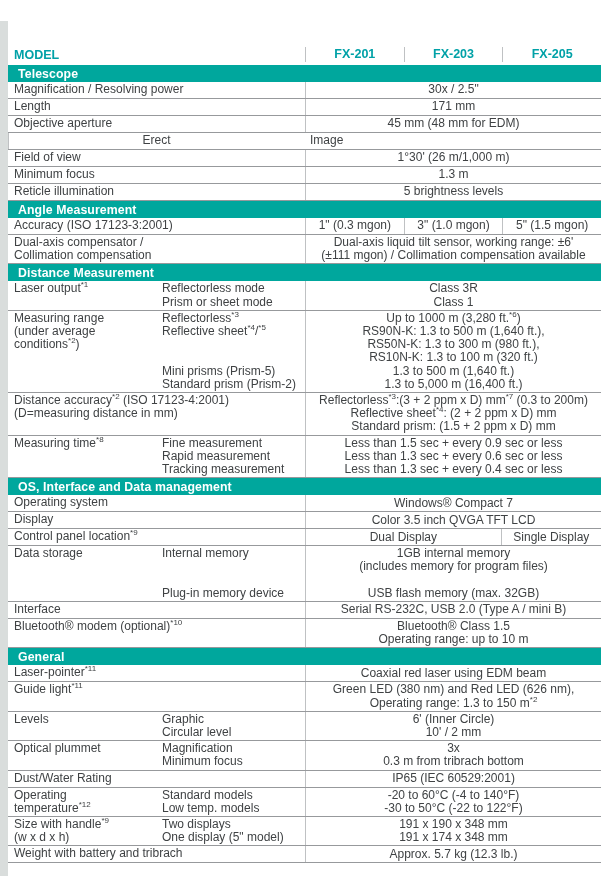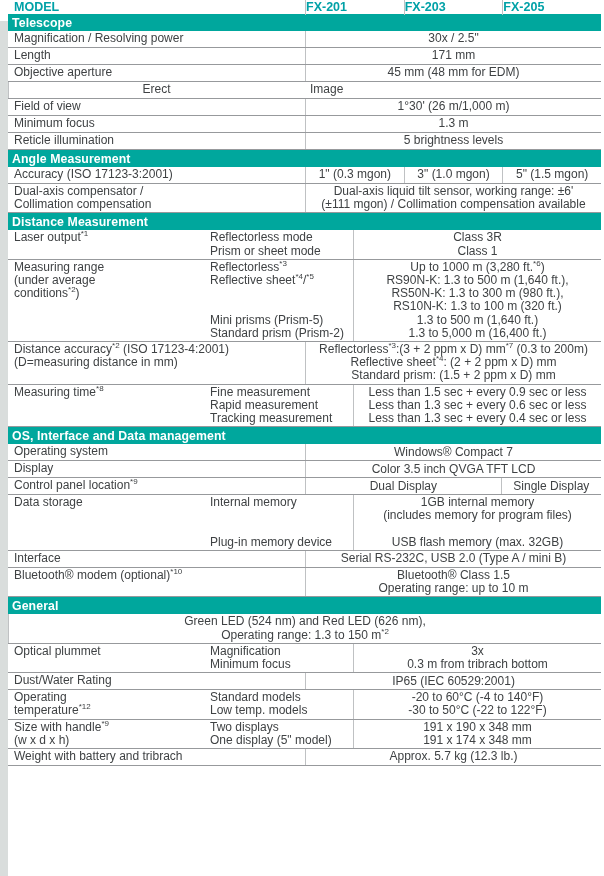--- a/index.html
+++ b/index.html
@@ -9,34 +9,34 @@
     --line:#97999c;
     --divider:#bfc1c3;
   }
   *{box-sizing:border-box;margin:0;padding:0;}
   html,body{width:604px;height:876px;overflow:hidden;background:#ffffff;
     font-family:"Liberation Sans", sans-serif;color:var(--text);}
   .page{position:relative;width:604px;height:876px;}
   .page-edge{position:absolute;left:0;top:21px;bottom:0;width:8px;background:#d9dddc;}
   .spec-table{position:absolute;left:8px;top:0;width:593px;}
 
-  .header-row{display:flex;height:14px;align-items:center;}
+  .header-row{display:flex;height:21px;align-items:center;margin-top:44px;}
   .h-model{width:297px;padding-left:6px;font-weight:bold;font-size:12.5px;color:var(--teal-text);}
-  .h-col{flex:1;font-weight:bold;font-size:12.5px;color:var(--teal-text);
+  .h-col{flex:1;text-align:center;font-weight:bold;font-size:12.5px;color:var(--teal-text);
     border-left:1px solid var(--divider);height:15px;line-height:15px;}
 
   .section-band{height:17px;display:flex;align-items:center;background:var(--teal-band);
-    color:#ffffff;font-weight:bold;font-size:12.3px;padding-left:4px;letter-spacing:.1px;}
+    color:#ffffff;font-weight:bold;font-size:12.3px;padding-left:10px;letter-spacing:.1px;}
 
   .row{display:flex;border-bottom:1px solid var(--line);align-items:stretch;}
   .row.single{min-height:17px;}
   .cell{font-size:12px;line-height:13.2px;padding:1px 2px;}
   .label{width:297px;padding-left:6px;text-align:left;}
   .label.narrow{width:152px;}
-  .sublabel{width:145px;text-align:left;margin-left:48px;}
+  .sublabel{width:145px;text-align:left;}
   .val{flex:1;border-left:1px solid var(--divider);text-align:center;
     display:flex;flex-direction:column;justify-content:flex-start;}
   .row.single .val{justify-content:center;}
   .valcells{flex:1;display:flex;align-items:stretch;}
   .vcell{border-left:1px solid var(--divider);text-align:center;font-size:12px;
     line-height:13.2px;padding:1px 2px;display:flex;align-items:center;justify-content:center;}
   .line{min-height:13.2px;}
   sup{font-size:8px;vertical-align:super;line-height:0;}
 </style>
 </head>
@@ -257,24 +257,48 @@
             <div class="line">Bluetooth® modem (optional)<sup>*10</sup></div>
           </div>
           <div class="cell val">
             <div class="line">Bluetooth® Class 1.5</div>
             <div class="line">Operating range: up to 10 m</div>
           </div>
         </div>
         <div class="section-band">
           <div>General</div>
         </div>
-        <div class="row">
-          <div class="cell val">
-            <div class="line">Green LED (524 nm) and Red LED (626 nm),</div>
+        <div class="row single">
+          <div class="cell label">
+            <div class="line">Laser-pointer<sup>*11</sup></div>
+          </div>
+          <div class="cell val">
+            <div class="line">Coaxial red laser using EDM beam</div>
+          </div>
+        </div>
+        <div class="row">
+          <div class="cell label">
+            <div class="line">Guide light<sup>*11</sup></div>
+          </div>
+          <div class="cell val">
+            <div class="line">Green LED (380 nm) and Red LED (626 nm),</div>
             <div class="line">Operating range: 1.3 to 150 m<sup>*2</sup></div>
+          </div>
+        </div>
+        <div class="row">
+          <div class="cell label narrow">
+            <div class="line">Levels</div>
+          </div>
+          <div class="cell sublabel">
+            <div class="line">Graphic</div>
+            <div class="line">Circular level</div>
+          </div>
+          <div class="cell val">
+            <div class="line">6' (Inner Circle)</div>
+            <div class="line">10' / 2 mm</div>
           </div>
         </div>
         <div class="row">
           <div class="cell label narrow">
             <div class="line">Optical plummet</div>
           </div>
           <div class="cell sublabel">
             <div class="line">Magnification</div>
             <div class="line">Minimum focus</div>
           </div>

